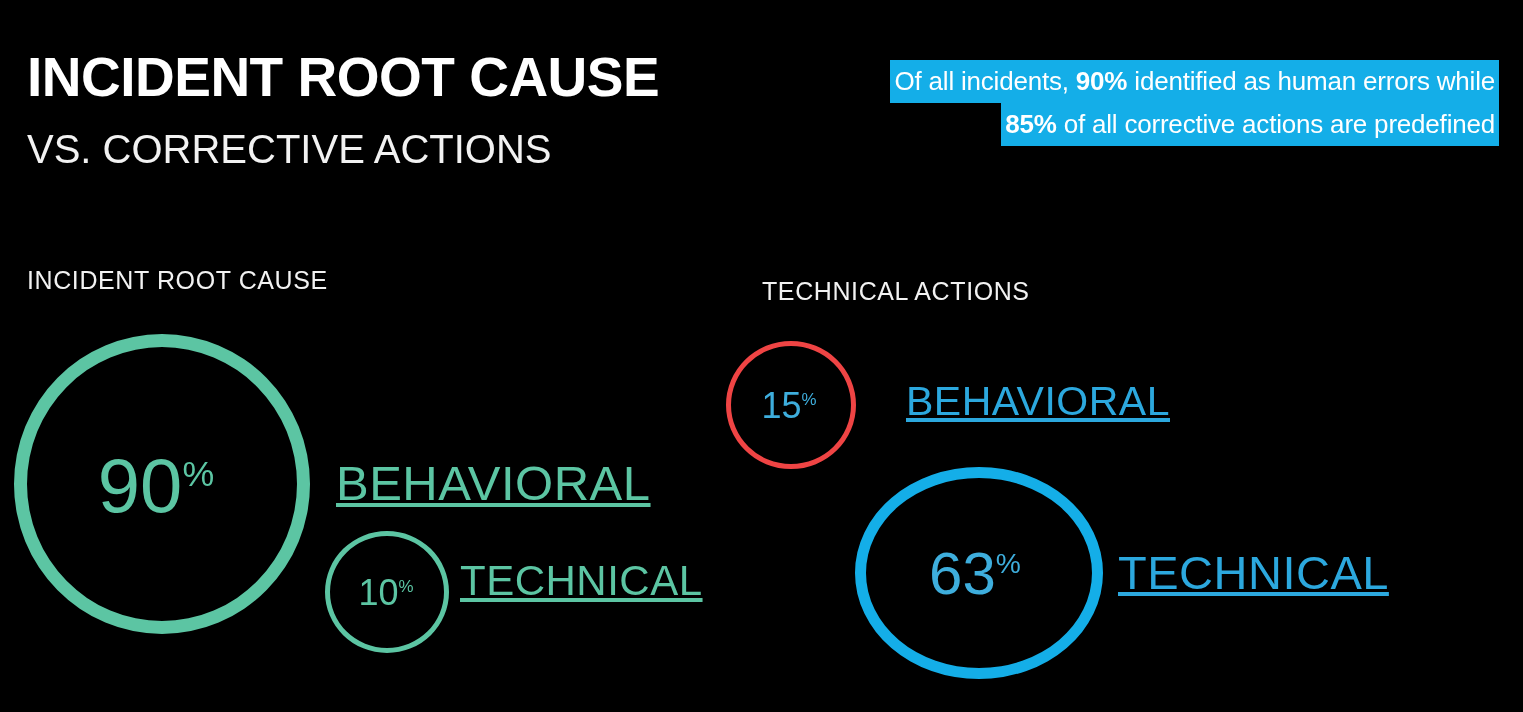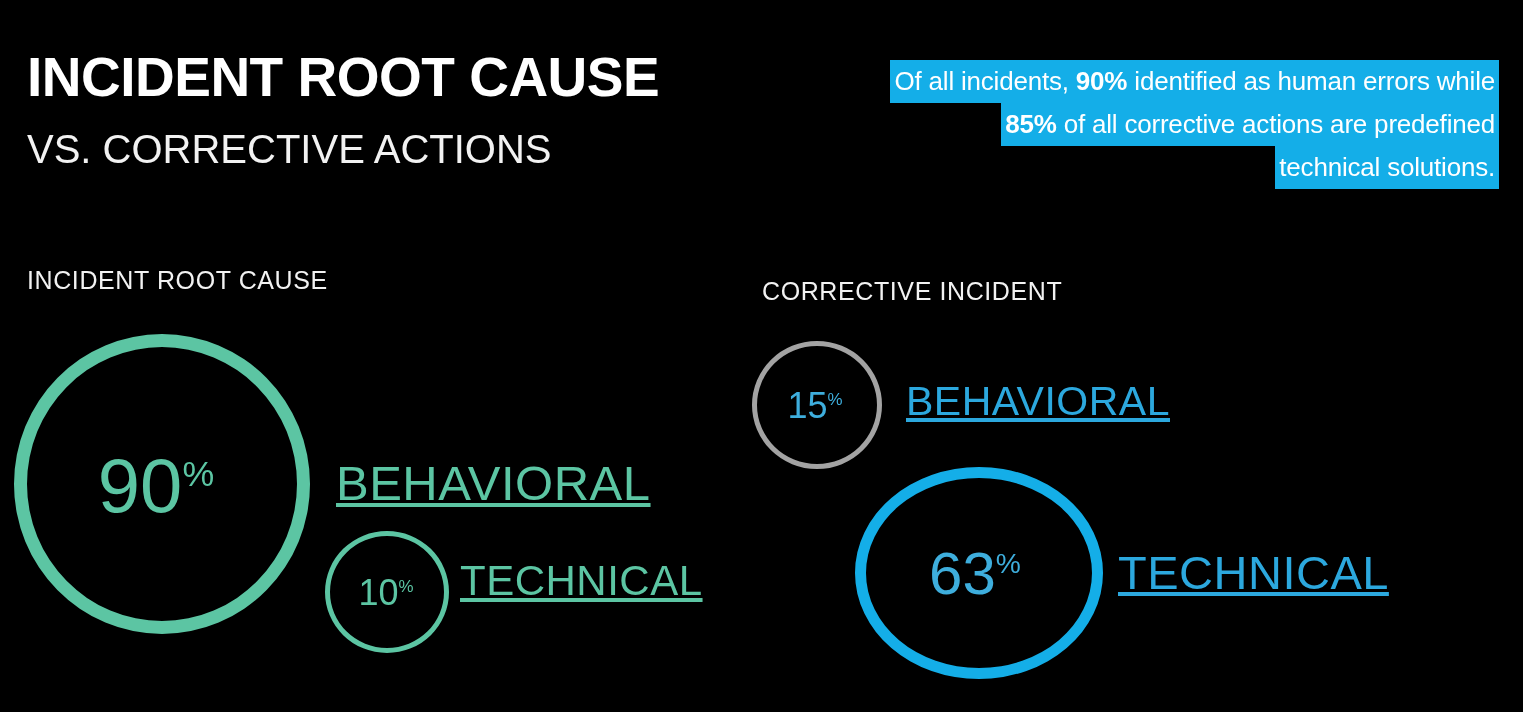--- a/index.html
+++ b/index.html
@@ -126,23 +126,23 @@
   #circle-technical-green .pct {
     color: #5cc5a3;
     font-size: 36px;
     position: relative;
     left: -1px;
     top: 1px;
   }
 
   
   #circle-behavioral-blue {
-    left: 752px; top: 341px;
+    left: 726px; top: 341px;
     width: 130px; height: 128px;
-    border: 5px solid #a3a3a3;
+    border: 5px solid #ef4444;
   }
   #circle-behavioral-blue .pct {
     color: #3eaedd;
     font-size: 36px;
     position: relative;
     left: -2px;
     top: 1px;
   }
   #circle-technical-blue {
     left: 855px; top: 467px;
@@ -192,36 +192,35 @@
 <div id="infographic">
 
   <div id="title-block">
     <div id="main-title">INCIDENT ROOT CAUSE</div>
     <div id="sub-title">VS. CORRECTIVE ACTIONS</div>
   </div>
 
   <div id="callout">
     <div class="callout-line"><span class="hl"><span>Of all incidents, </span><span class="b">90%</span><span> identified as human errors while</span></span></div>
     <div class="callout-line"><span class="hl"><span class="b">85%</span><span> of all corrective actions are predefined</span></span></div>
-    <div class="callout-line"><span class="hl"><span>technical solutions.</span></span></div>
   </div>
 
   <div class="panel-label" id="label-root-cause">INCIDENT ROOT CAUSE</div>
 
   <div class="ring" id="circle-behavioral-green">
     <span class="pct"><span>90</span><span class="sup">%</span></span>
   </div>
   <div class="legend-label" id="legend-behavioral-green">BEHAVIORAL</div>
 
   <div class="ring" id="circle-technical-green">
     <span class="pct"><span>10</span><span class="sup">%</span></span>
   </div>
   <div class="legend-label" id="legend-technical-green">TECHNICAL</div>
 
-  <div class="panel-label" id="label-corrective">CORRECTIVE INCIDENT</div>
+  <div class="panel-label" id="label-corrective">TECHNICAL ACTIONS</div>
 
   <div class="ring" id="circle-behavioral-blue">
     <span class="pct"><span>15</span><span class="sup">%</span></span>
   </div>
   <div class="legend-label" id="legend-behavioral-blue">BEHAVIORAL</div>
 
   <div class="ring" id="circle-technical-blue">
     <span class="pct"><span>63</span><span class="sup">%</span></span>
   </div>
   <div class="legend-label" id="legend-technical-blue">TECHNICAL</div>

